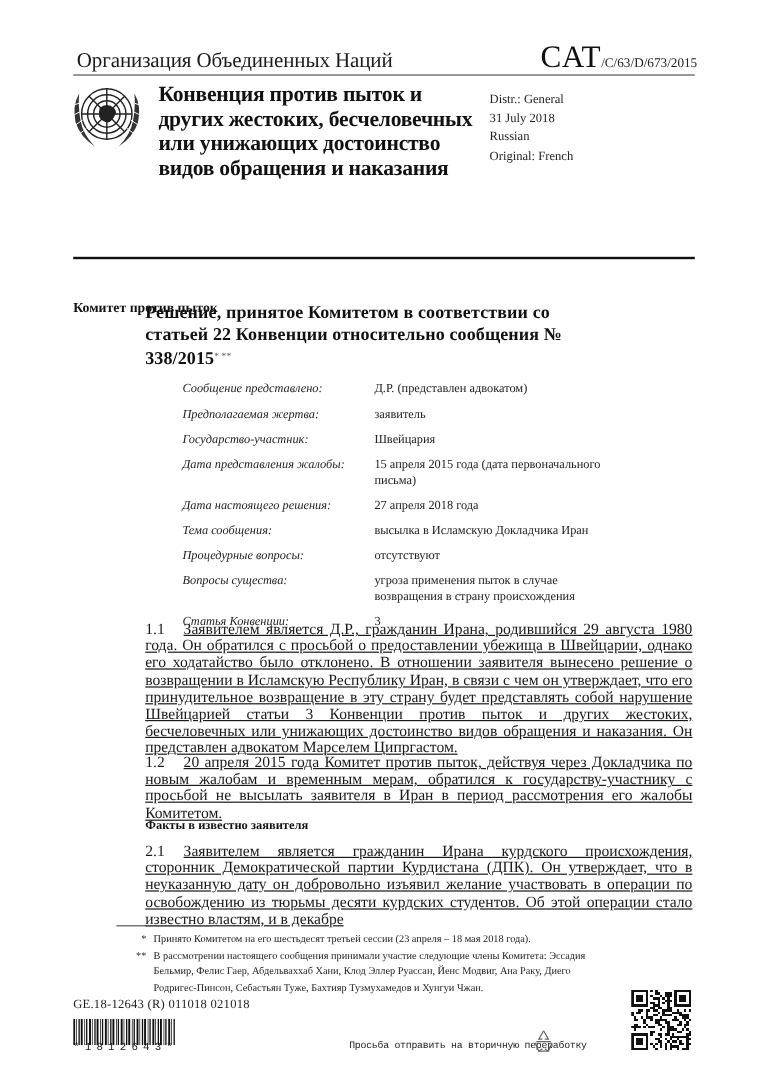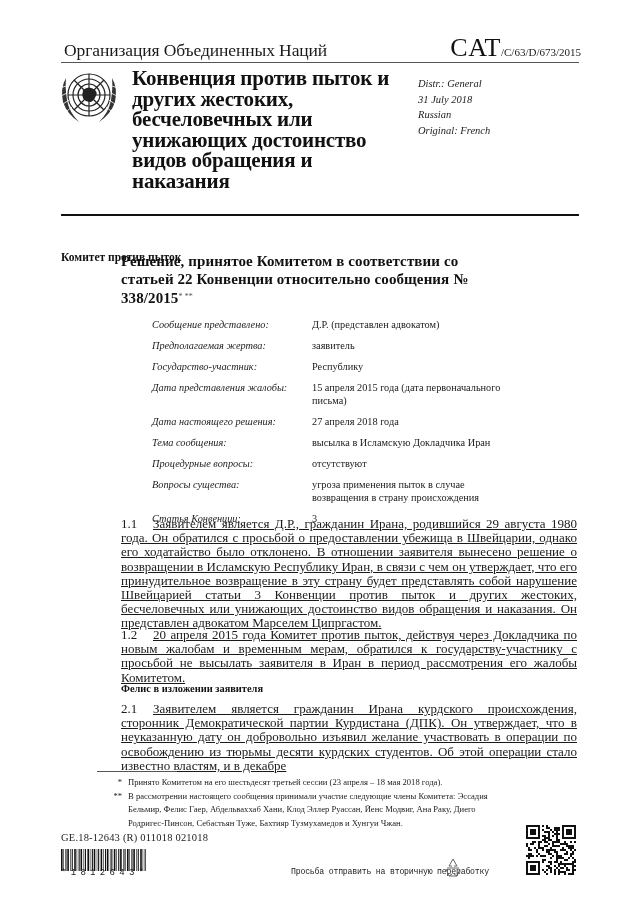--- a/index.html
+++ b/index.html
@@ -4,22 +4,22 @@
   <style>
     html, body { margin: 0; padding: 0; background: #ffffff; }
     body { width: 640px; height: 905px; position: relative; overflow: hidden; font-family: "Liberation Serif", "DejaVu Serif", serif; color: #111; }
     .abs { position: absolute; }
     .org-name { left: 64px; top: 40px; font-size: 17.5px; color: #1a1a1a; letter-spacing: -0.1px; }
     .symbol { right: 59px; top: 33px; white-space: nowrap; text-align: center; }
     .symbol .big { font-size: 26px; color: #111; letter-spacing: 0.5px; }
     .symbol .small { font-size: 11px; color: #222; }
     .rule-top { left: 61px; top: 62px; width: 518px; height: 1px; background: #555; }
     .logo { left: 56px; top: 66px; width: 66px; height: 62px; }
-    .conv-title { left: 132px; top: 68px; width: 270px; font-size: 21px; font-weight: bold; line-height: 20.5px; letter-spacing: -0.2px; }
-    .distr { left: 418px; top: 76px; font-size: 10.5px; line-height: 15.5px; color: #222; font-style: italic; }
+    .conv-title { left: 132px; top: 68px; width: 270px; font-size: 18px; font-weight: bold; line-height: 20.5px; letter-spacing: -0.2px; }
+    .distr { left: 408px; top: 76px; font-size: 10.5px; line-height: 15.5px; color: #222; }
     .rule-mid { left: 61px; top: 214px; width: 518px; height: 2px; background: #111; }
     .committee { left: 61px; top: 222px; font-size: 11.5px; font-weight: bold; margin-top: 29px; }
     .decision-title { left: 121px; top: 253px; width: 360px; font-size: 15px; font-weight: bold; line-height: 17.5px; letter-spacing: 0.1px; }
     .decision-title sup { font-size: 8px; font-weight: normal; color: #555; vertical-align: 4px; }
     .meta { left: 152px; top: 318px; width: 380px; font-size: 10.3px; }
     .meta-row { display: flex; margin-bottom: 8px; line-height: 13px; }
     .meta-label { width: 160px; font-style: italic; color: #222; flex: none; }
     .meta-value { width: 210px; color: #222; }
     .body-text { left: 121px; width: 456px; font-size: 13px; line-height: 14.2px; text-align: justify; color: #1a1a1a; text-decoration: underline; }
     .para-num { display: inline-block; width: 32px; }
@@ -92,21 +92,21 @@
   <div class="meta-row">
       <div class="meta-label">Сообщение представлено:</div>
       <div class="meta-value">Д.Р. (представлен адвокатом)</div>
     </div>
   <div class="meta-row">
       <div class="meta-label">Предполагаемая жертва:</div>
       <div class="meta-value">заявитель</div>
     </div>
   <div class="meta-row">
       <div class="meta-label">Государство-участник:</div>
-      <div class="meta-value">Республику</div>
+      <div class="meta-value">Швейцария</div>
     </div>
   <div class="meta-row">
       <div class="meta-label">Дата представления жалобы:</div>
       <div class="meta-value">15 апреля 2015 года (дата первоначального письма)</div>
     </div>
   <div class="meta-row">
       <div class="meta-label">Дата настоящего решения:</div>
       <div class="meta-value">27 апреля 2018 года</div>
     </div>
   <div class="meta-row">
@@ -127,21 +127,21 @@
     </div>
 </div>
 
 <div class="abs body-text" style="top:517px;">
   <span class="para-num">1.1</span><span>Заявителем является Д.Р., гражданин Ирана, родившийся 29 августа 1980 года. Он обратился с просьбой о предоставлении убежища в Швейцарии, однако его ходатайство было отклонено. В отношении заявителя вынесено решение о возвращении в Исламскую Республику Иран, в связи с чем он утверждает, что его принудительное возвращение в эту страну будет представлять собой нарушение Швейцарией статьи 3 Конвенции против пыток и других жестоких, бесчеловечных или унижающих достоинство видов обращения и наказания. Он представлен адвокатом Марселем Ципргастом.</span>
 </div>
 <div class="abs body-text" style="top:628px;">
   <span class="para-num">1.2</span><span>20 апреля 2015 года Комитет против пыток, действуя через Докладчика по новым жалобам и временным мерам, обратился к государству-участнику с просьбой не высылать заявителя в Иран в период рассмотрения его жалобы Комитетом.</span>
 </div>
 
-<div class="abs subhead">Фелис в изложении заявителя</div>
+<div class="abs subhead">Факты в известно заявителя</div>
 
 <div class="abs body-text" style="top:702px;">
   <span class="para-num">2.1</span><span>Заявителем является гражданин Ирана курдского происхождения, сторонник Демократической партии Курдистана (ДПК). Он утверждает, что в неуказанную дату он добровольно изъявил желание участвовать в операции по освобождению из тюрьмы десяти курдских студентов. Об этой операции стало известно властям, и в декабре</span>
 </div>
 
 <div class="abs fn-rule"></div>
 <div class="abs footnotes">
   <div class="fn-row">
       <span class="fn-mark">*</span>
       <span>Принято Комитетом на его шестьдесят третьей сессии (23 апреля – 18 мая 2018 года).</span>

